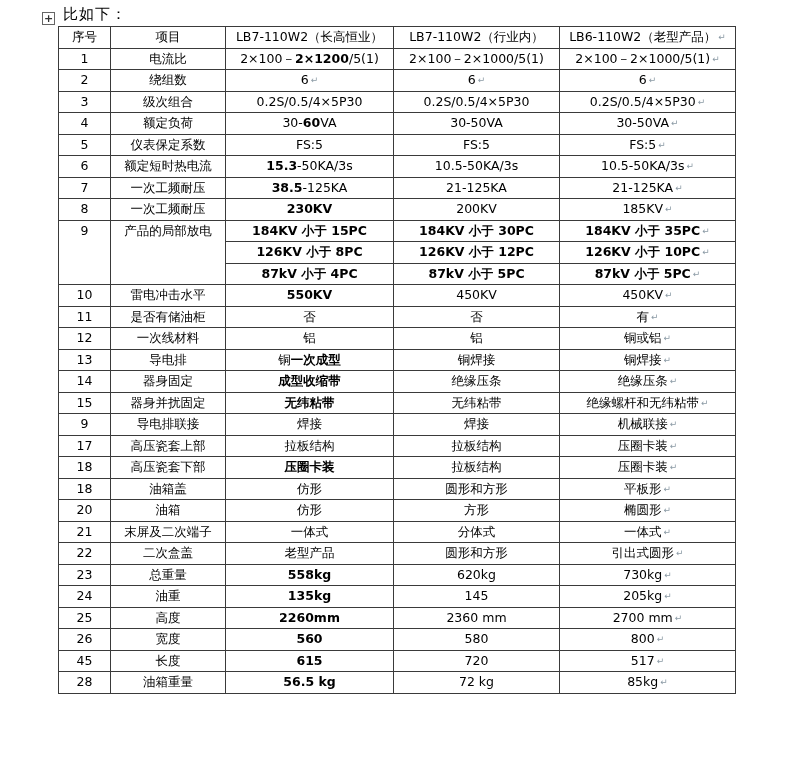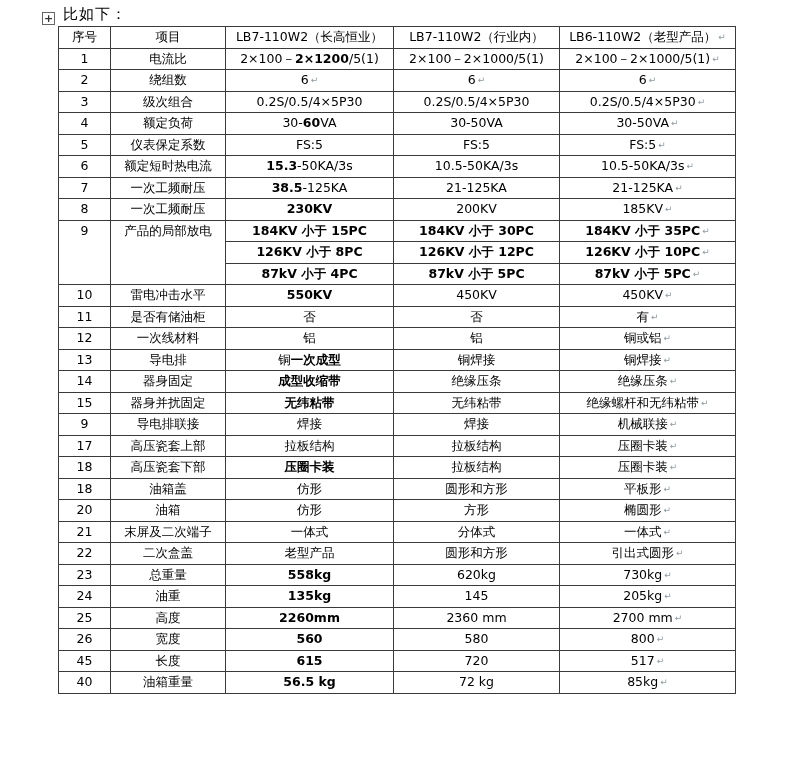--- a/index.html
+++ b/index.html
@@ -249,20 +249,20 @@
         <td><span>800</span><span class="mark">↵</span></td>
       </tr>
       <tr>
         <td><span>45</span></td>
         <td><span>长度</span></td>
         <td><span class="b">615</span></td>
         <td><span>720</span></td>
         <td><span>517</span><span class="mark">↵</span></td>
       </tr>
       <tr>
-        <td><span>40</span></td>
+        <td><span>28</span></td>
         <td><span>油箱重量</span></td>
         <td><span class="b">56.5 kg</span></td>
         <td><span>72 kg</span></td>
         <td><span>85kg</span><span class="mark">↵</span></td>
       </tr>
     </tbody>
 </table>
 
 </body></html>

